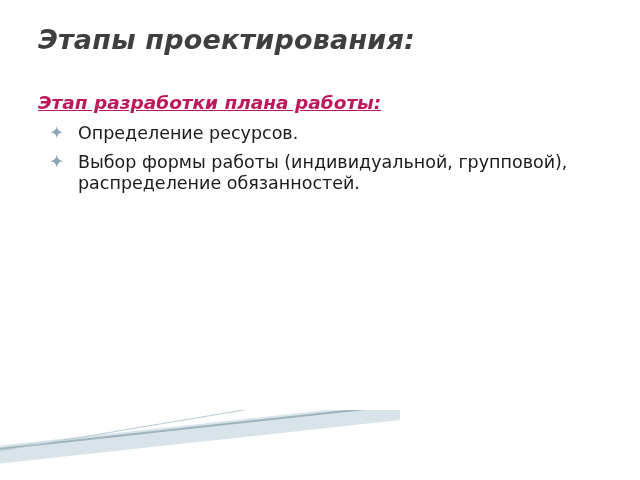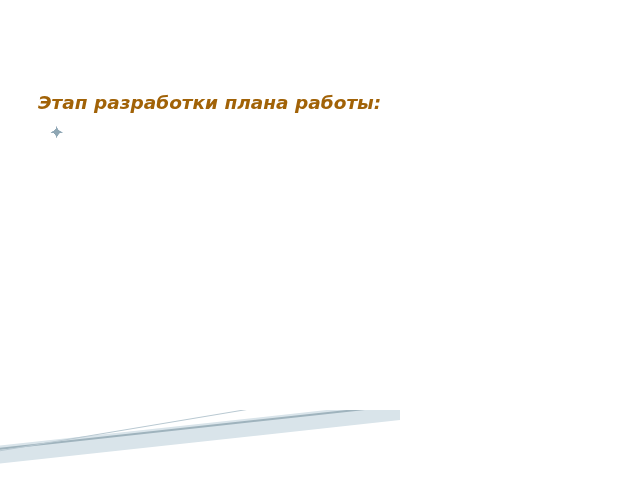--- a/index.html
+++ b/index.html
@@ -87,23 +87,24 @@
     position: absolute;
     left: 38px;
     top: 92px;
     width: 575px;
   }
 
   .subhead {
     font-size: 18.5px;
     font-weight: bold;
     font-style: italic;
-    color: #a16207;
+    color: #be185d;
     margin: 0 0 9px 0;
     line-height: 1.2;
+    text-decoration: underline;
   }
 
   ul.bullets {
     list-style: none;
     margin: 0;
     padding: 0;
   }
   ul.bullets > li {
     position: relative;
     padding-left: 40px;
@@ -119,42 +120,45 @@
     color: #8fa7b4;
     font-size: 16px;
     line-height: 1.23;
   }
 </style>
 </head>
 <body>
 
 <div class="slide">
 
+  <div class="title">Этапы проектирования:</div>
 
   <div class="body">
     <p class="subhead">Этап разработки плана работы:</p>
 
     <ul class="bullets">
       <li>
         <span class="marker">✦</span>
+      </li>
+      <li>
+        <span class="marker">✦</span>
+        <span>Определение ресурсов.</span>
       </li>
       <li>
         <span class="marker">✦</span>
       </li>
       <li>
         <span class="marker">✦</span>
       </li>
       <li>
         <span class="marker">✦</span>
       </li>
       <li>
         <span class="marker">✦</span>
-      </li>
-      <li>
-        <span class="marker">✦</span>
+        <span>Выбор формы работы (индивидуальной, групповой), распределение обязанностей.</span>
       </li>
     </ul>
   </div>
 
   <div class="ribbon">
     <div class="band band-hatch"></div>
     <div class="band band-b"></div>
     <div class="band band-a"></div>
     <div class="band band-d"></div>
     <div class="band band-c"></div>

